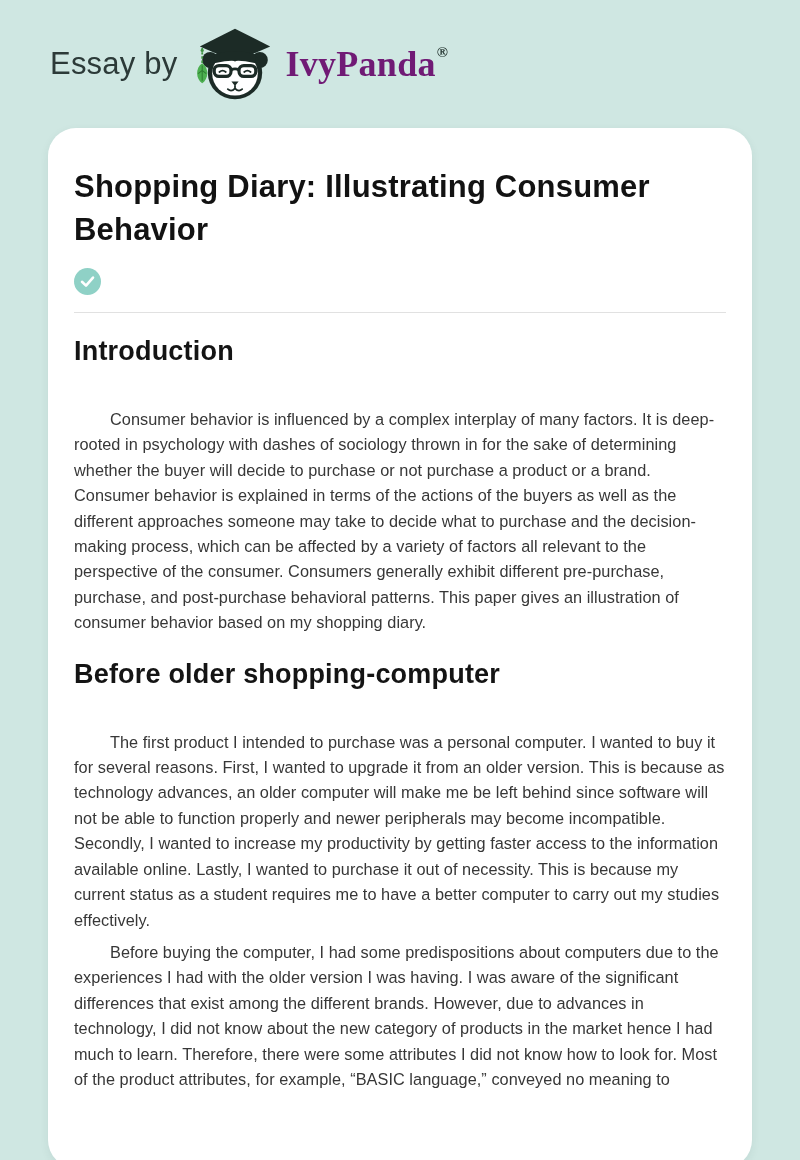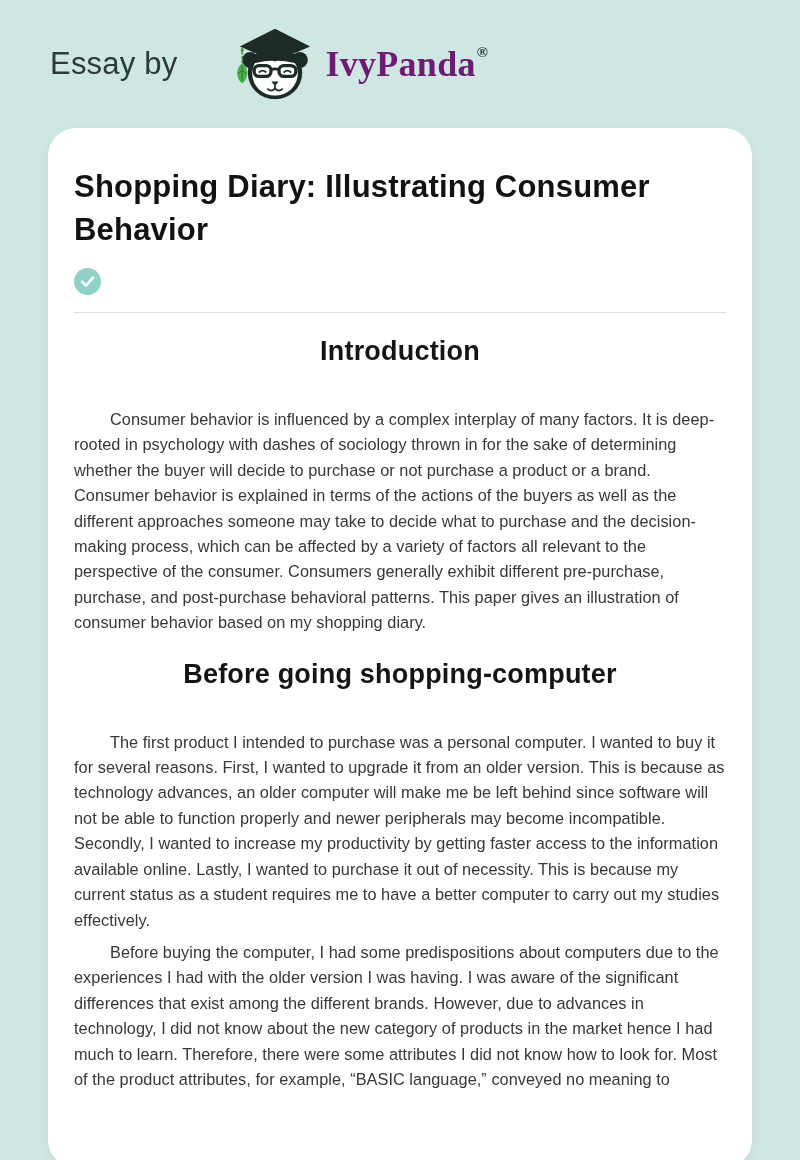--- a/index.html
+++ b/index.html
@@ -11,21 +11,20 @@
     font-family: "Liberation Sans", sans-serif;
   }
   .page { width: 800px; height: 1160px; position: relative; }
 
   
   .site-header {
     display: flex;
     align-items: center;
     padding: 28px 0 0 50px;
     height: 100px;
-    gap: 40px;
   }
   .essay-by {
     font-size: 31px;
     font-weight: 400;
     color: #2c3a38;
     letter-spacing: 0.2px;
   }
   .brand {
     display: flex;
     align-items: center;
@@ -88,21 +87,20 @@
     border: none;
     border-top: 1px solid #e1e1e1;
     margin-top: 17px;
   }
   h2 {
     font-size: 27px;
     font-weight: 700;
     color: #141414;
     margin-top: 23px;
     letter-spacing: 0.2px;
-    text-align: center;
   }
   p {
     font-size: 16.3px;
     line-height: 25.4px;
     color: #373737;
     margin-top: 40px;
     text-indent: 36px;
     letter-spacing: 0.05px;
   }
   p + p { margin-top: 7px; }
@@ -157,18 +155,18 @@
         <circle cx="13.5" cy="13.5" r="13.5" fill="#8fd1c6"></circle>
         <path d="M8 13.8 L12 17.6 L19 9.6" stroke="#ffffff" stroke-width="2.6" fill="none" stroke-linecap="round" stroke-linejoin="round"></path>
       </svg>
     </div>
 
     <hr class="divider">
 
     <h2>Introduction</h2>
     <p>Consumer behavior is influenced by a complex interplay of many factors. It is deep-rooted in psychology with dashes of sociology thrown in for the sake of determining whether the buyer will decide to purchase or not purchase a product or a brand. Consumer behavior is explained in terms of the actions of the buyers as well as the different approaches someone may take to decide what to purchase and the decision-making process, which can be affected by a variety of factors all relevant to the perspective of the consumer. Consumers generally exhibit different pre-purchase, purchase, and post-purchase behavioral patterns. This paper gives an illustration of consumer behavior based on my shopping diary.</p>
 
-    <h2>Before going shopping-computer</h2>
+    <h2>Before older shopping-computer</h2>
     <p>The first product I intended to purchase was a personal computer. I wanted to buy it for several reasons. First, I wanted to upgrade it from an older version. This is because as technology advances, an older computer will make me be left behind since software will not be able to function properly and newer peripherals may become incompatible. Secondly, I wanted to increase my productivity by getting faster access to the information available online. Lastly, I wanted to purchase it out of necessity. This is because my current status as a student requires me to have a better computer to carry out my studies effectively.</p>
     <p>Before buying the computer, I had some predispositions about computers due to the experiences I had with the older version I was having. I was aware of the significant differences that exist among the different brands. However, due to advances in technology, I did not know about the new category of products in the market hence I had much to learn. Therefore, there were some attributes I did not know how to look for. Most of the product attributes, for example, “BASIC language,” conveyed no meaning to</p>
 
   </main>
 </div>
 
 </body></html>

